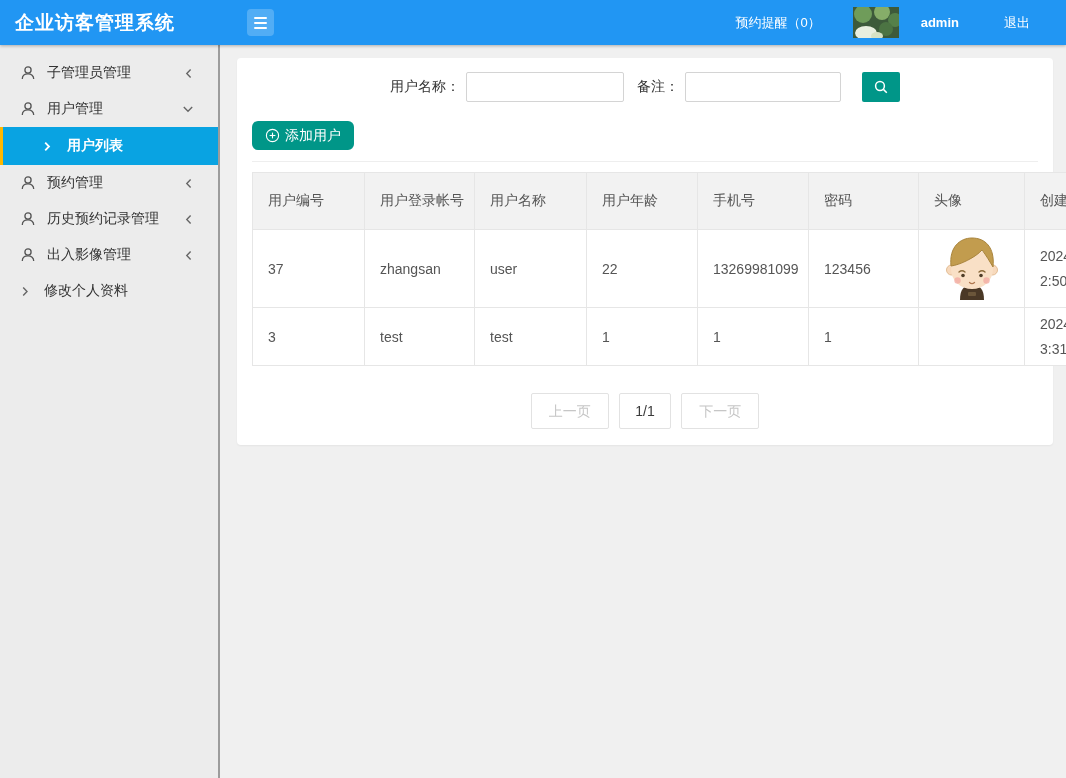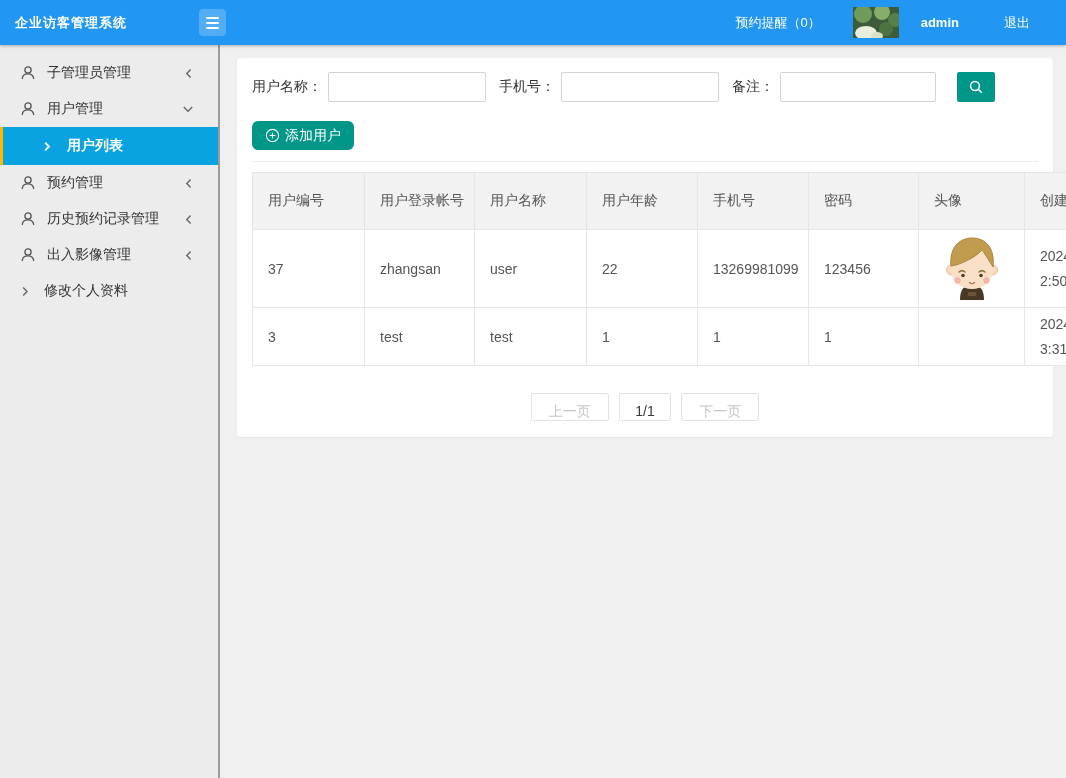--- a/index.html
+++ b/index.html
@@ -3,21 +3,21 @@
 <meta charset="utf-8">
 <style>
   * { margin:0; padding:0; box-sizing:border-box; }
   html,body { width:1066px; height:778px; overflow:hidden; }
   body { font-family:"Liberation Sans","DejaVu Sans",sans-serif; background:#f0f0f0; color:#333; }
   .app { position:relative; width:1066px; height:778px; overflow:hidden; }
 
   
   .header { position:relative; z-index:5; height:45px; background:#2196f3; display:flex; align-items:center;
             box-shadow:0 1px 3px rgba(0,0,0,.28); }
-  .header-title { color:#fff; font-size:13px; font-weight:700; padding-left:15px; letter-spacing:1px; }
+  .header-title { color:#fff; font-size:19px; font-weight:700; padding-left:15px; letter-spacing:1px; }
   .hamburger { width:27px; height:27px; margin-left:72px; background:rgba(255,255,255,.22); border:none;
                border-radius:4px; display:flex; flex-direction:column; justify-content:center; align-items:center;
                gap:3px; cursor:pointer; }
   .hamburger span { display:block; width:13px; height:2px; background:#fff; border-radius:1px; }
   .header-right { margin-left:auto; display:flex; align-items:center; padding-right:36px; }
   .header-link { color:#fff; font-size:13px; cursor:pointer; white-space:nowrap; }
   .reminder { margin-right:32px; }
   .header-avatar { width:46px; height:31px; margin-right:22px; display:block; }
   .header-user { font-weight:700; margin-right:45px; }
 
@@ -31,21 +31,21 @@
   .menu-item.sub-active { height:38px; background:#09a3e2; border-left:3px solid #ffb800;
                           padding:0 24px 0 39px; color:#fff; font-weight:700; }
   .menu-item.sub-active .mi-label { margin-left:15px; }
   .menu-item.plain .mi-label { margin-left:14px; }
 
   .main { flex:1; padding:13px 0 0 17px; }
   .panel { width:816px; min-height:359px; background:#fff; border-radius:4px; padding:14px 15px 8px 15px;
            box-shadow:0 1px 2px rgba(0,0,0,.05); }
 
   
-  .search-row { display:flex; align-items:center; }
+  .search-row { display:flex; align-items:center;justify-content:center; }
   .sgroup { display:flex; align-items:center; margin-right:13px; }
   .sgroup label { font-size:14px; color:#333; margin-right:6px; white-space:nowrap; }
   .sgroup input { width:158px; height:30px; border:1px solid #d4d4d4; border-radius:2px; outline:none;
                   padding:0 8px; font-size:13px; color:#333; background:#fff; }
   .sgroup.g3 input { width:156px; }
   .btn-search { width:38px; height:30px; background:#009688; border:none; border-radius:2px; cursor:pointer;
                 display:flex; align-items:center; justify-content:center; margin-left:8px; }
 
   
   .btn-add { margin-top:19px; height:29px; background:#009688; color:#fff; border:none; border-radius:6px;
@@ -59,21 +59,21 @@
   th, td { border:1px solid #e6e6e6; padding:0 10px 0 15px; text-align:left; font-weight:400;
            color:#555; overflow:hidden; white-space:nowrap; }
   thead th { background:#f2f2f2; height:57px; color:#555; }
   tr.row-1 td { height:78px; }
   tr.row-2 td { height:58px; }
   td.avatar-cell { text-align:center; padding:0; }
   td.created-cell { white-space:normal; line-height:25px; }
 
   
   .pagination { margin-top:27px; width:786px; text-align:center; padding-bottom:8px; }
-  .page-btn { display:inline-block; height:28px; line-height:34px; padding:0 17px; margin:0 3px;
+  .page-btn { display:inline-block; height:36px; line-height:34px; padding:0 17px; margin:0 3px;
               border:1px solid #e2e2e2; border-radius:2px; background:#fff; font-size:14px;
               color:#c6c6c6; cursor:default; }
   .page-btn.current { color:#3a3a3a; padding:0 15px; cursor:default; }
 </style>
 </head>
 <body>
 
 <div class="app">
 
   <div class="header">
@@ -183,24 +183,20 @@
       </div>
 
     </div>
 
     <div class="main">
       <div class="panel">
 
         <div class="search-row">
           <div class="sgroup">
             <label>用户名称：</label>
-            <input type="text" value="" style="">
-          </div>
-          <div class="sgroup">
-            <label>手机号：</label>
             <input type="text" value="" style="">
           </div>
           <div class="sgroup g3">
             <label>备注：</label>
             <input type="text" value="" style="">
           </div>
           <button class="btn-search">
             <svg width="16" height="16" viewBox="0 0 16 16" fill="none" stroke="#fff" stroke-width="1.5">
                 <circle cx="7" cy="7" r="4.4"></circle>
                 <line x1="10.4" y1="10.4" x2="13.8" y2="13.8"></line>

